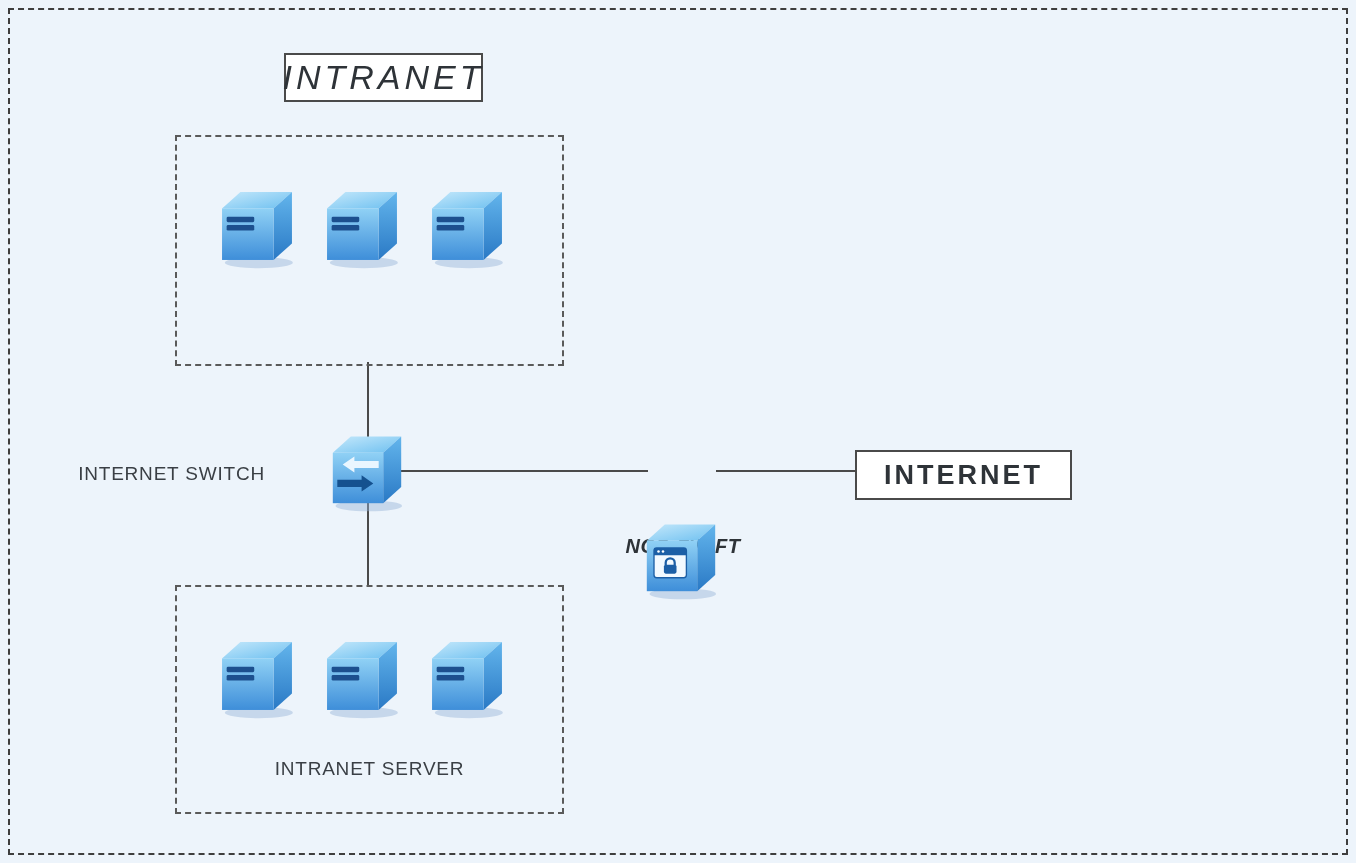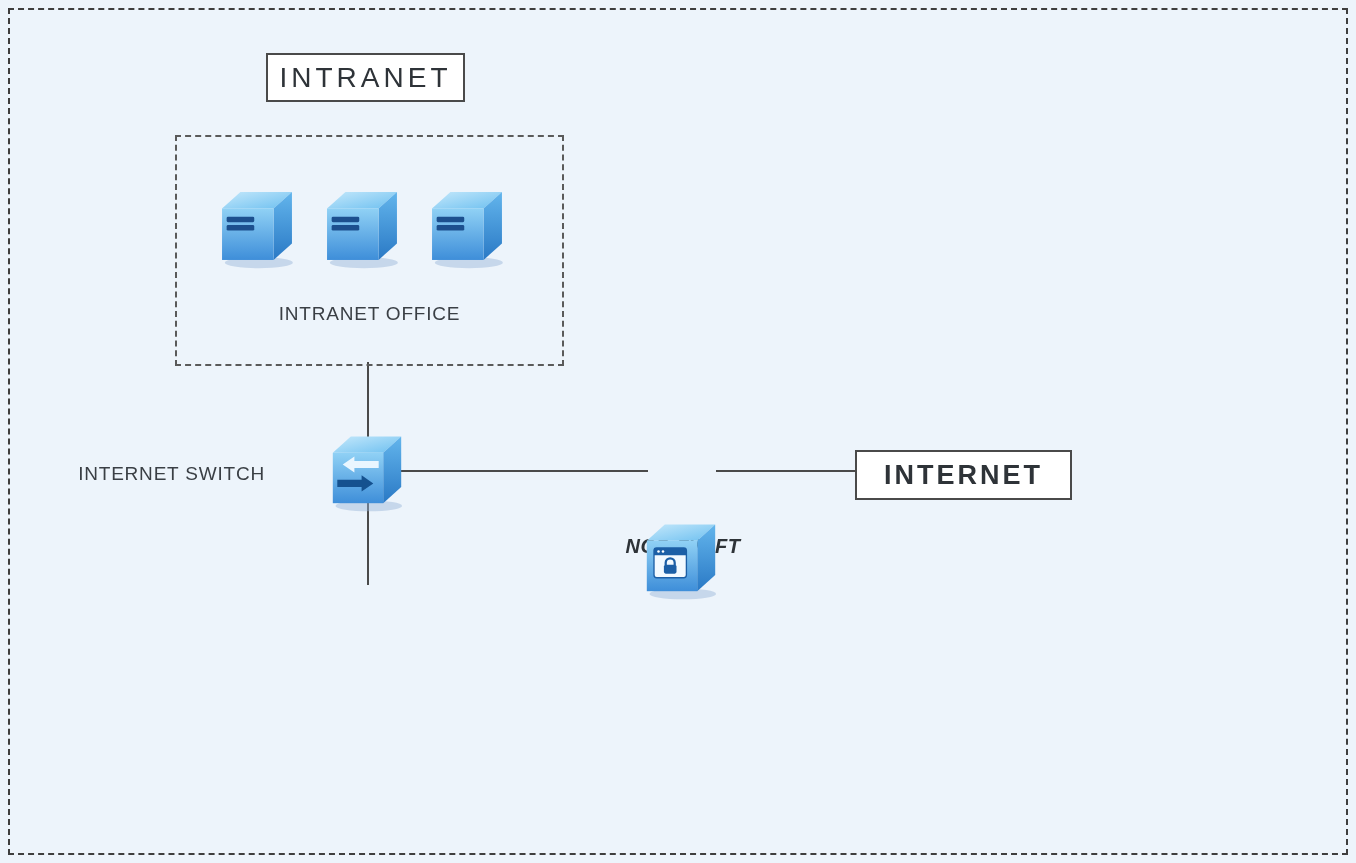--- a/index.html
+++ b/index.html
@@ -20,22 +20,22 @@
   .label-box {
     position: absolute;
     background: #ffffff;
     border: 2px solid #4a4a4a;
     display: flex;
     align-items: center;
     justify-content: center;
     color: #2e3338;
   }
   .title-box {
-    left: 266px; top: 53px; width: 195px; height: 45px;
-    font-size: 28px; letter-spacing: 4px; font-weight: 500;
+    left: 284px; top: 53px; width: 195px; height: 45px;
+    font-size: 34px; letter-spacing: 4px; font-weight: 500; font-style: italic;
   }
   .internet-box {
     left: 855px; top: 450px; width: 213px; height: 46px;
     font-size: 27px; letter-spacing: 3px; font-weight: 700; text-align: right;
   }
   .group-box {
     position: absolute;
     border: 2px dashed #5a5a5a;
     width: 385px;
   }
@@ -175,35 +175,54 @@
         <svg class="icon-svg" viewBox="0 0 100 100">
             <use href="#cube-server"></use>
           </svg>
       </div>
       <div class="node-icon">
         <svg class="icon-svg" viewBox="0 0 100 100">
             <use href="#cube-server"></use>
           </svg>
       </div>
     </div>
-    <div class="group-label office-label">INTRANET OFFICE</div>
   </div>
 
   <div class="switch-icon-wrap icon-layer">
     <svg class="icon-svg" viewBox="0 0 100 100">
         <use href="#cube-switch"></use>
       </svg>
   </div>
   <div class="switch-label">INTERNET SWITCH</div>
 
   <div class="firewall-icon-wrap icon-layer">
     <svg class="icon-svg" viewBox="0 0 100 100">
         <use href="#cube-firewall"></use>
       </svg>
   </div>
   <div class="firewall-label">NCS-FW-FT</div>
 
   <div class="label-box internet-box">
     <span>INTERNET</span>
   </div>
 
+  <div class="group-box server-box">
+    <div class="icon-row icon-layer">
+      <div class="node-icon">
+        <svg class="icon-svg" viewBox="0 0 100 100">
+            <use href="#cube-server"></use>
+          </svg>
+      </div>
+      <div class="node-icon">
+        <svg class="icon-svg" viewBox="0 0 100 100">
+            <use href="#cube-server"></use>
+          </svg>
+      </div>
+      <div class="node-icon">
+        <svg class="icon-svg" viewBox="0 0 100 100">
+            <use href="#cube-server"></use>
+          </svg>
+      </div>
+    </div>
+    <div class="group-label server-label">INTRANET SERVER</div>
+  </div>
 
 </div>
 
 </body></html>

